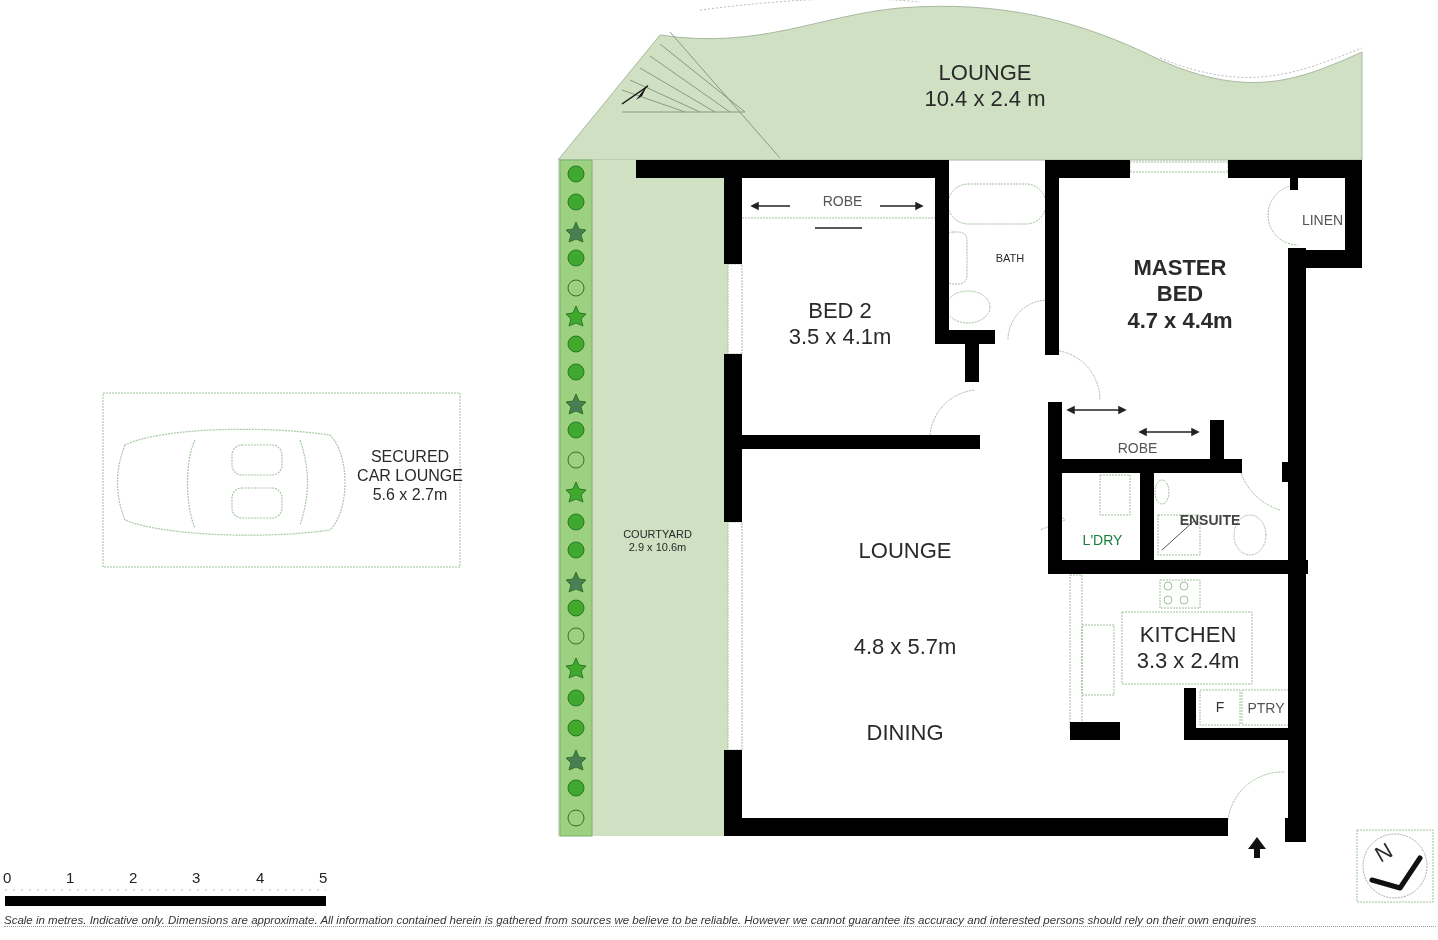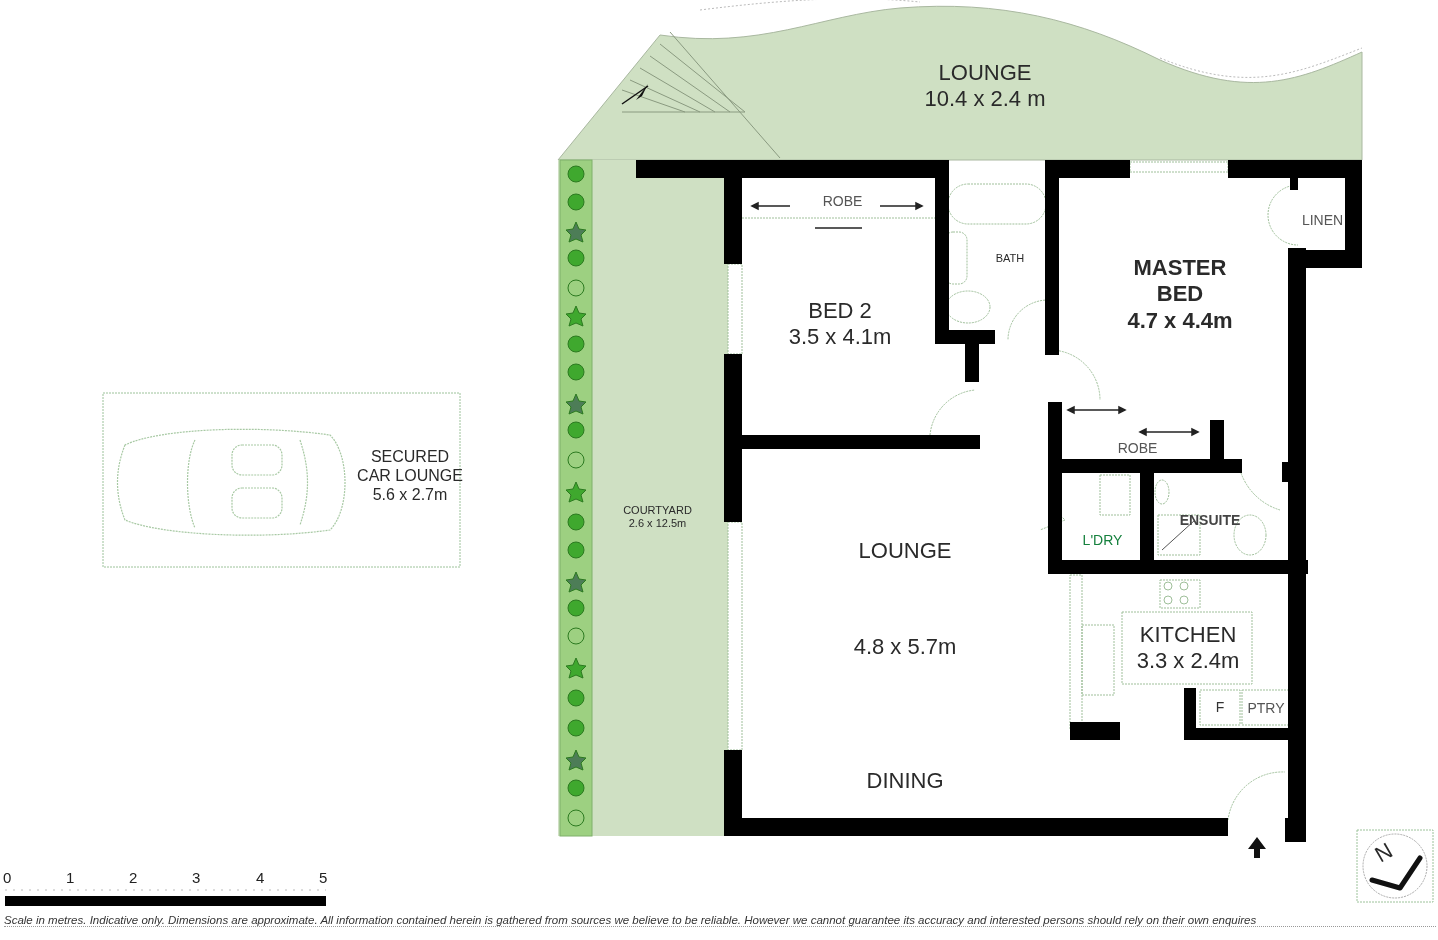--- a/index.html
+++ b/index.html
@@ -186,37 +186,37 @@
   <g>
     <rect x="5" y="896" width="321" height="10" fill="#000"></rect>
     <line x1="5" y1="890" x2="326" y2="890" stroke="#bbb" stroke-dasharray="2,6"></line>
   </g>
 </svg>
 
 <div class="lbl big" style="left:900px;top:60px;width:170px;">
   <div>LOUNGE</div>
   <div>10.4 x 2.4 m</div>
 </div>
-<div class="lbl med" style="left:590px;top:504px;width:135px;">
+<div class="lbl med" style="left:590px;top:528px;width:135px;">
   <div>COURTYARD</div>
-  <div>2.6 x 12.5m</div>
+  <div>2.9 x 10.6m</div>
 </div>
 <div class="lbl big" style="left:770px;top:298px;width:140px;">
   <div>BED 2</div>
   <div>3.5 x 4.1m</div>
 </div>
 <div class="lbl med" style="left:975px;top:252px;width:70px;">BATH</div>
 <div class="lbl big" style="left:1110px;top:255px;width:140px;font-weight:bold;">
   <div>MASTER</div>
   <div>BED</div>
   <div>4.7 x 4.4m</div>
 </div>
 <div class="lbl big" style="left:830px;top:538px;width:150px;">LOUNGE</div>
 <div class="lbl big" style="left:830px;top:634px;width:150px;text-align:center;">4.8 x 5.7m</div>
-<div class="lbl big" style="left:830px;top:720px;width:150px;margin-top:48px;">DINING</div>
+<div class="lbl big" style="left:830px;top:720px;width:150px;">DINING</div>
 <div class="lbl big" style="left:1118px;top:622px;width:140px;">
   <div>KITCHEN</div>
   <div>3.3 x 2.4m</div>
 </div>
 <div class="lbl sm" style="left:1170px;top:485px;width:80px;font-size:14px;font-weight:bold;margin-top:27px;">ENSUITE</div>
 <div class="lbl sm" style="left:1070px;top:532px;width:65px;font-size:14px;color:#15803d;">L'DRY</div>
 <div class="lbl xs" style="left:815px;top:193px;width:55px;">ROBE</div>
 <div class="lbl xs" style="left:1110px;top:440px;width:55px;">ROBE</div>
 <div class="lbl xs" style="left:1300px;top:212px;width:45px;">LINEN</div>
 <div class="lbl sm" style="left:1200px;top:699px;width:40px;font-size:14px;color:#333;">F</div>

